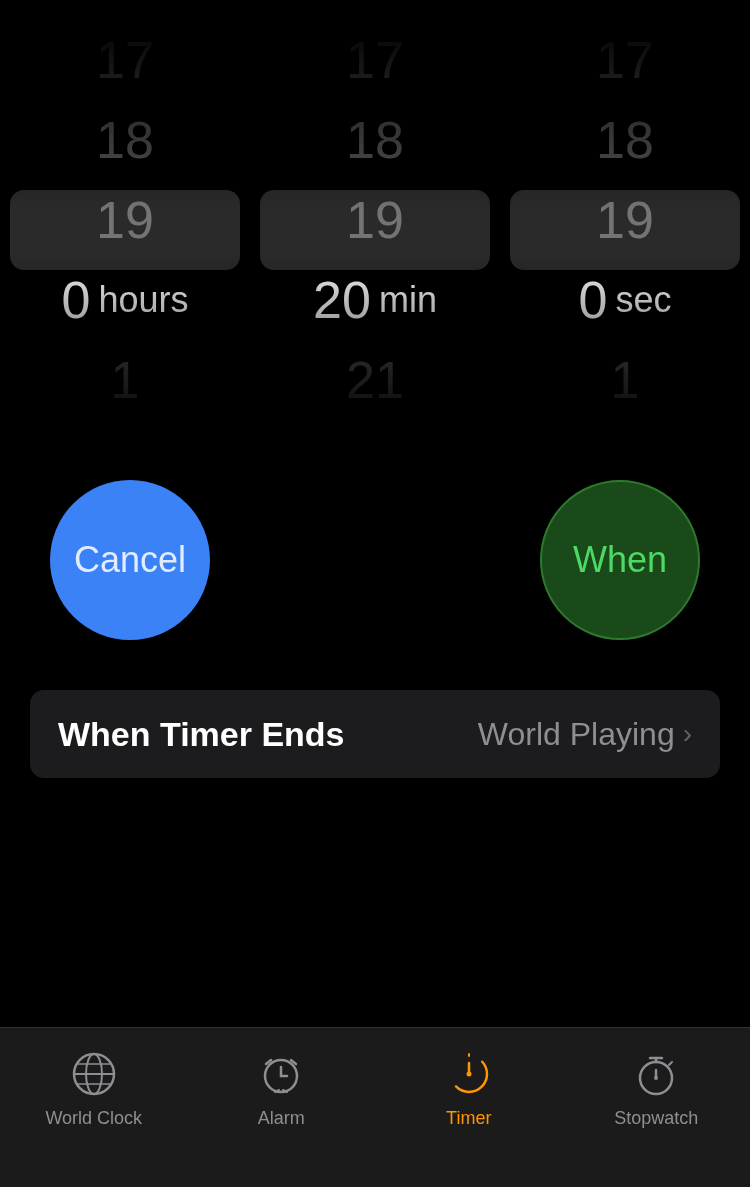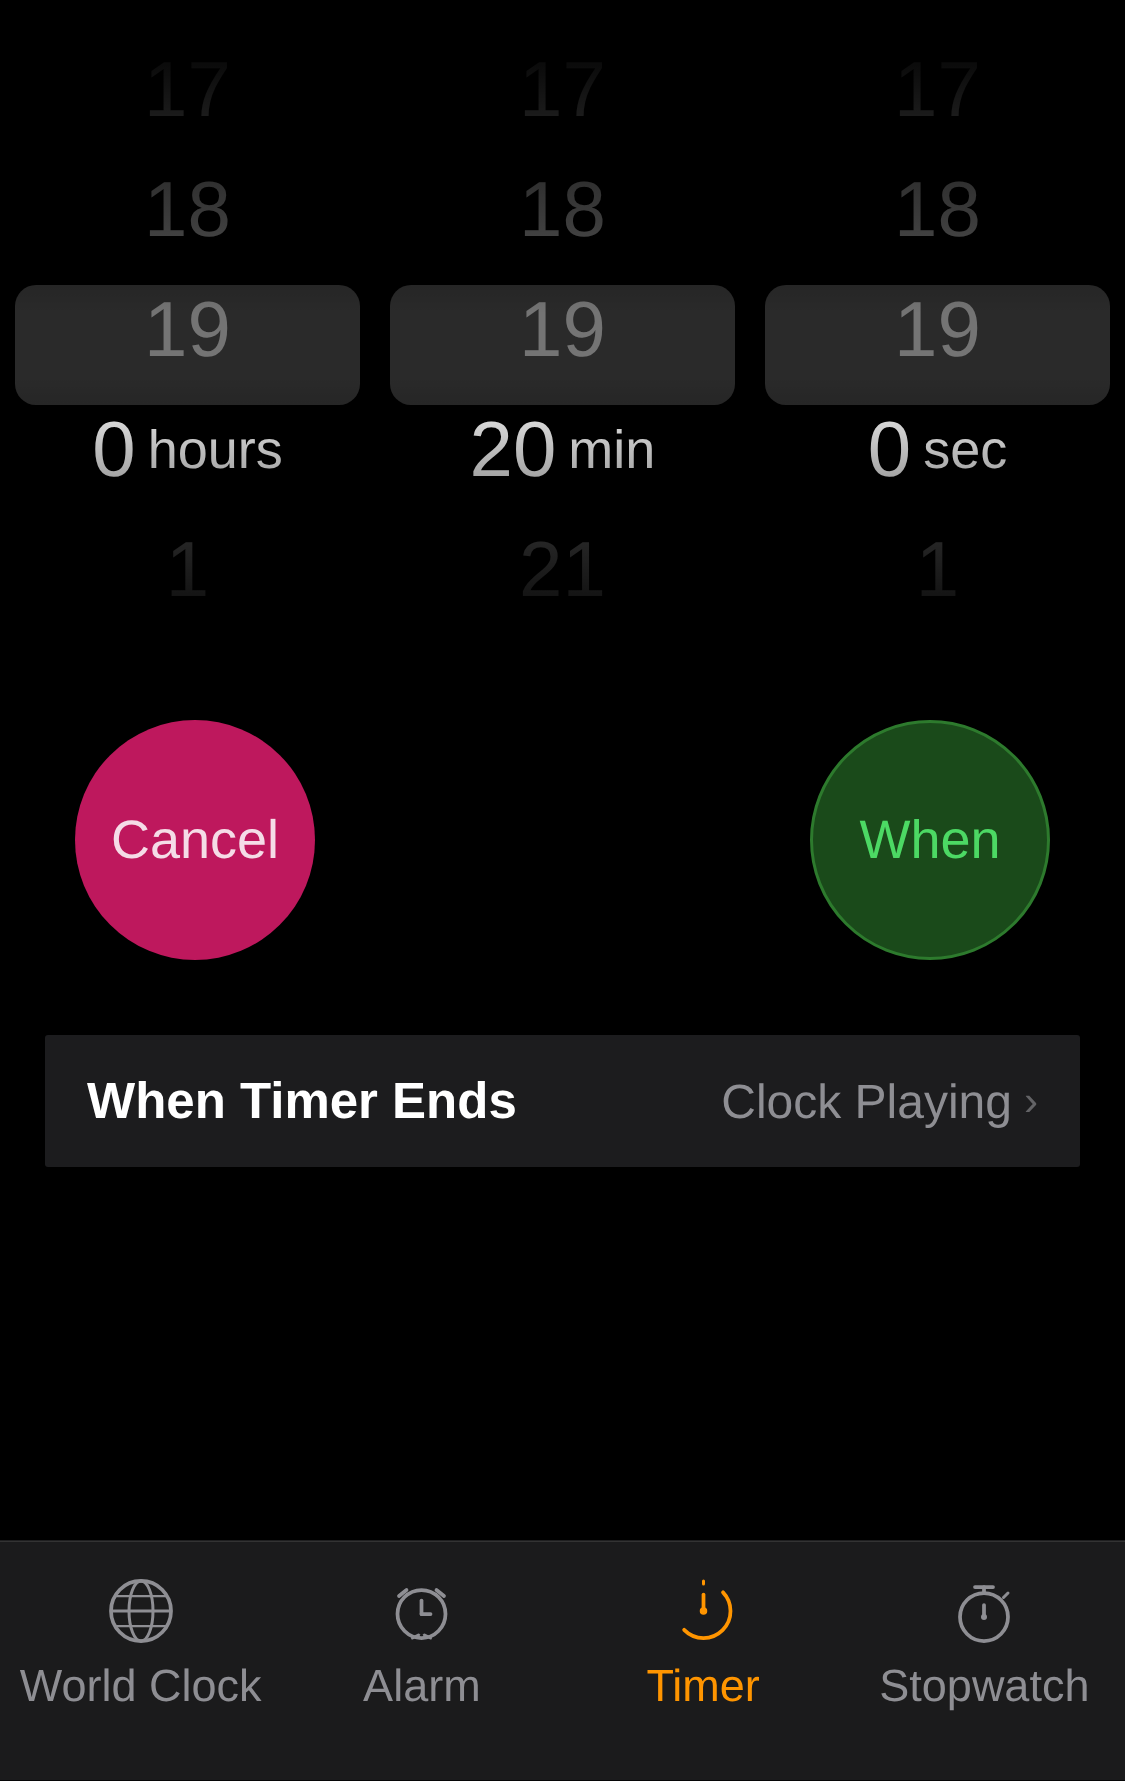--- a/index.html
+++ b/index.html
@@ -130,38 +130,38 @@
       align-items: center;
       justify-content: center;
       font-size: 36px;
       font-weight: 500;
       cursor: pointer;
       border: none;
       outline: none;
     }
 
     .btn-cancel {
-      background: #be185d;
+      background: #3b82f6;
       color: rgba(255,255,255,0.85);
     }
 
     .btn-start {
       background: #1a4a1a;
       color: #4cd964;
       border: 2px solid #2d7a2d;
     }
 
     
     .timer-ends-section {
       margin: 50px 30px 0;
     }
 
     .timer-ends-row {
       background: #1c1c1e;
-      border-radius: 2px;
+      border-radius: 14px;
       padding: 0 28px;
       height: 88px;
       display: flex;
       align-items: center;
       justify-content: space-between;
       cursor: pointer;
     }
 
     .timer-ends-label {
       font-size: 34px;
@@ -207,21 +207,21 @@
 
     .tab-icon {
       width: 52px;
       height: 52px;
       display: flex;
       align-items: center;
       justify-content: center;
     }
 
     .tab-label {
-      font-size: 30px;
+      font-size: 18px;
       color: #8e8e93;
     }
 
     .tab-label.active {
       color: #ff9500;
     }
 
     .tab-icon svg {
       width: 48px;
       height: 48px;
@@ -293,21 +293,21 @@
 
 <div class="buttons-section">
   <button class="btn-circle btn-cancel">Cancel</button>
   <button class="btn-circle btn-start">When</button>
 </div>
 
 <div class="timer-ends-section">
   <div class="timer-ends-row">
     <span class="timer-ends-label">When Timer Ends</span>
     <div class="timer-ends-value">
-      <span>Clock Playing</span>
+      <span>World Playing</span>
       <span class="chevron">›</span>
     </div>
   </div>
 </div>
 
 <div class="tab-bar">
 
   <div class="tab-item">
     <div class="tab-icon">
       <svg viewBox="0 0 48 48" fill="none">

